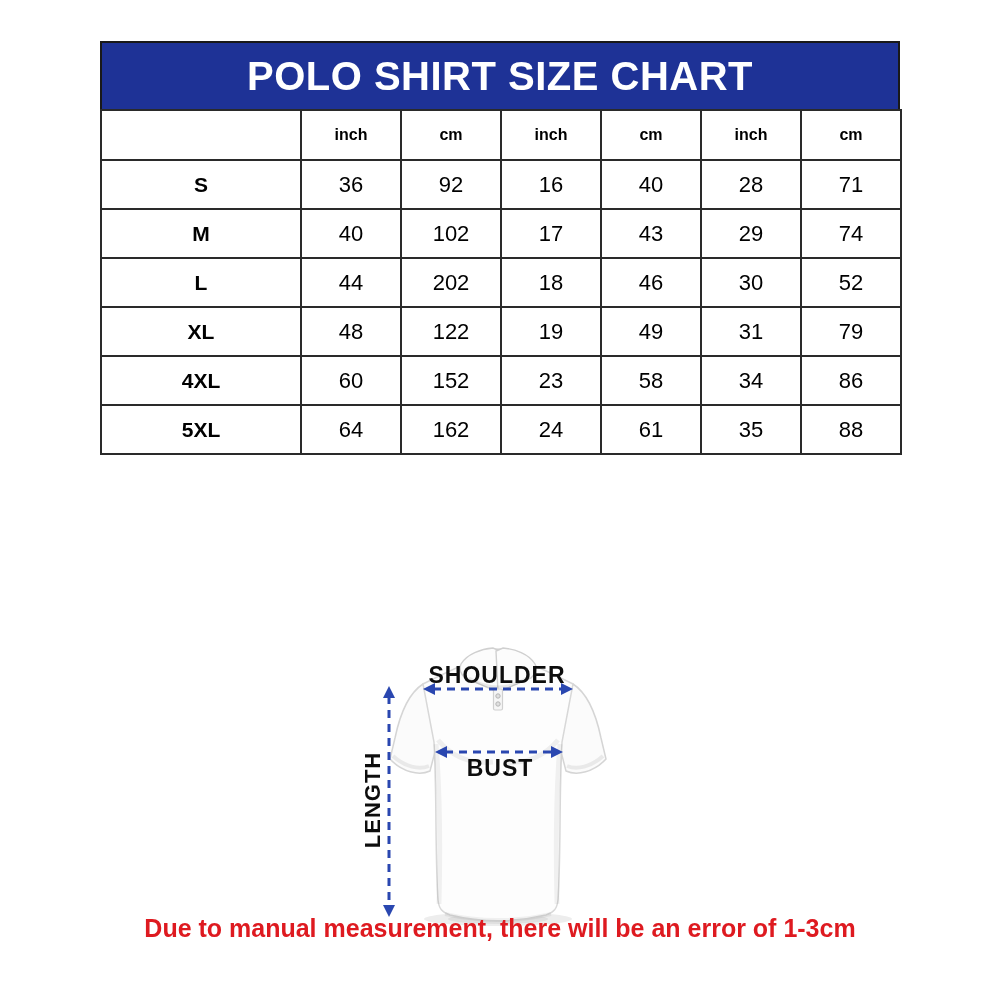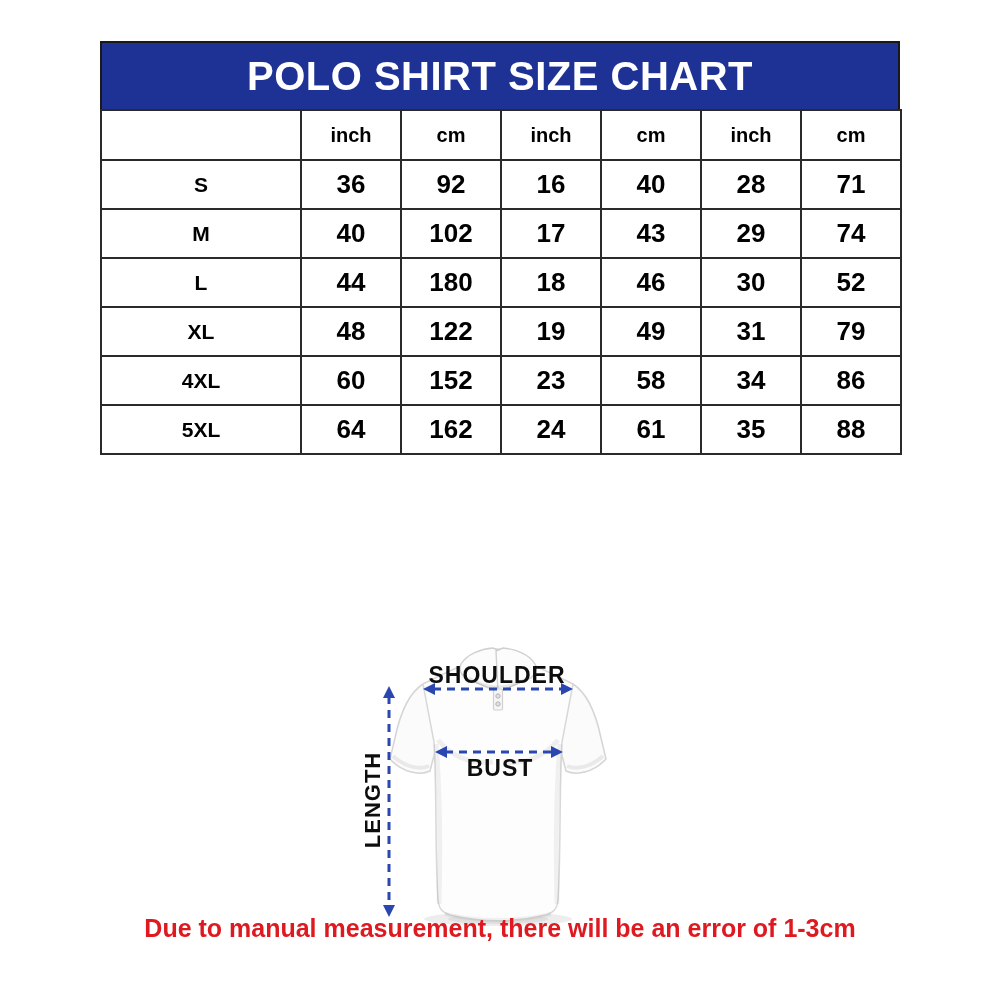--- a/index.html
+++ b/index.html
@@ -59,28 +59,28 @@
   tr.group-row th {
     background: #e2e2e2;
     height: 62px;
     font-size: 21px;
     font-weight: bold;
     letter-spacing: 0.5px;
   }
   tr.unit-row td {
     background: #ffffff;
     height: 48px;
-    font-size: 20px;
+    font-size: 16px;
     font-weight: bold;
   }
   tr.data-row td {
     background: #ffffff;
     height: 47px;
-    font-size: 26px;
-    font-weight: bold;
+    font-size: 22px;
+    font-weight: normal;
   }
   tr.data-row td.size-cell {
     font-size: 21px;
     font-weight: bold;
   }
 
   
   .shirt-svg {
     position: absolute;
     left: 355px;
@@ -171,21 +171,21 @@
           <td>40</td>
           <td>102</td>
           <td>17</td>
           <td>43</td>
           <td>29</td>
           <td>74</td>
         </tr>
         <tr class="data-row">
           <td class="size-cell">L</td>
           <td>44</td>
-          <td>180</td>
+          <td>202</td>
           <td>18</td>
           <td>46</td>
           <td>30</td>
           <td>52</td>
         </tr>
         <tr class="data-row">
           <td class="size-cell">XL</td>
           <td>48</td>
           <td>122</td>
           <td>19</td>

